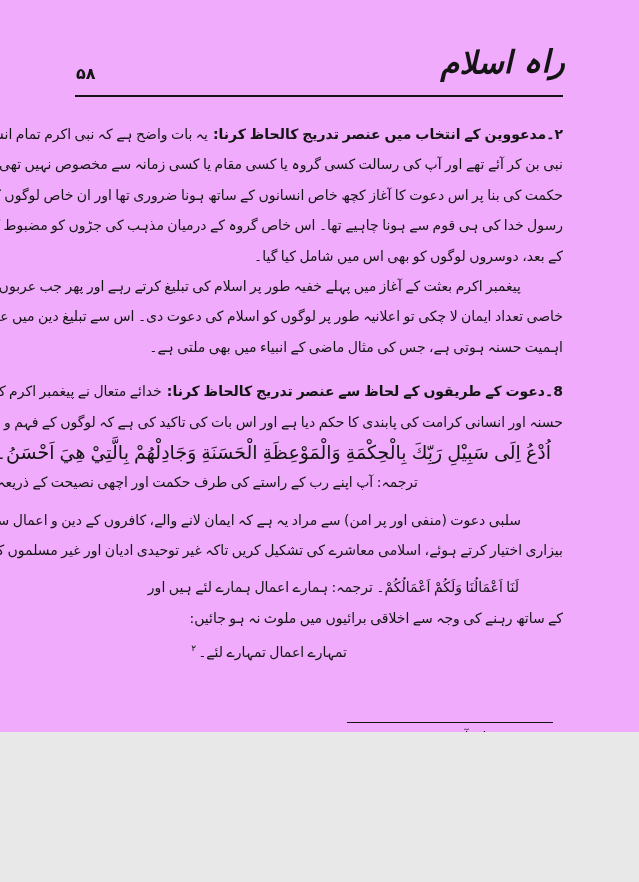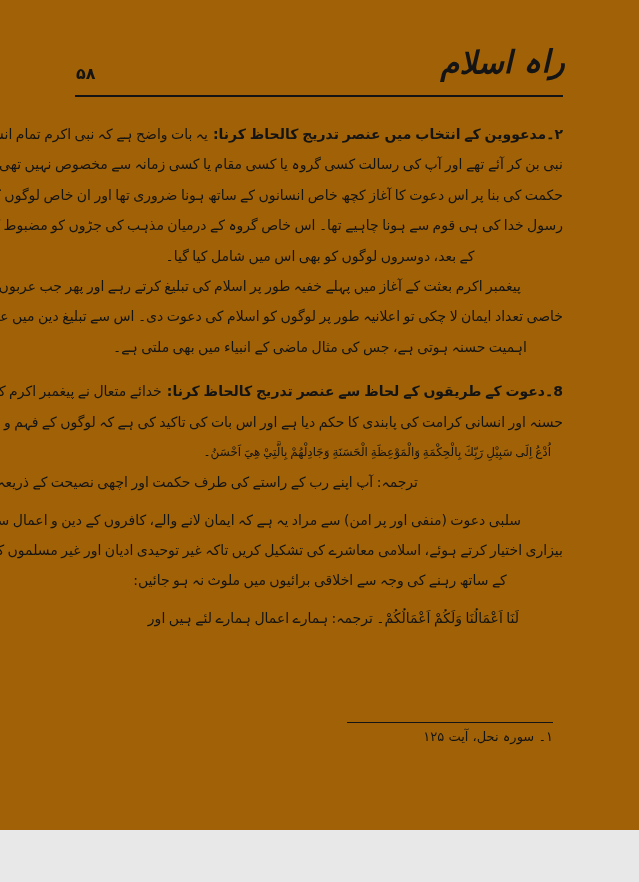--- a/index.html
+++ b/index.html
@@ -1,17 +1,17 @@
 <!DOCTYPE html>
 <html lang="ur" dir="rtl"><head>
 <meta charset="utf-8">
 <style>
   html,body { margin:0; padding:0; background:#e8e8e8; }
   .page {
-    position:relative; width:639px; height:830px; background:#a16207;
+    position:relative; width:639px; height:732px; background:#f0abfc;
     font-family:"DejaVu Sans", sans-serif; color:#141414; overflow:hidden;
     margin:0 auto;
   }
   
   .pagenum {
     position:absolute; top:64px; left:76px;
     font-size:16px; font-weight:bold; direction:rtl;
   }
   .book-title {
     position:absolute; top:44px; right:74px;
@@ -22,26 +22,26 @@
     position:absolute; top:95px; left:75px; width:488px; height:0;
     border-top:2px solid #141414;
   }
   
   .text-body {
     position:absolute; top:119px; left:77px; width:486px;
     direction:rtl; font-size:14px; line-height:30.4px;
     word-spacing:-1px;
   }
   .ln { height:30.4px; white-space:nowrap; text-align:right; }
-  .ln.flush-left { text-align:center; }
+  .ln.flush-left { text-align:right; }
   .ln.indent { padding-right:42px; }
   .b-head { font-weight:bold; margin-left:5px;margin-top:32px; }
   .gap14 { margin-top:14px; }
   .gap7  { margin-top:7px; }
-  .verse  { padding-right:12px; font-size:12px; }
+  .verse  { padding-right:12px; font-size:19px; }
   .trans1a { padding-right:145px; }
   .trans1b { padding-right:168px; }
   .verse2  { padding-right:44px; }
   .trans2b { padding-right:216px; }
   .fn-mark { font-size:9px; vertical-align:super; margin-right:2px; }
   
   .footnotes {
     position:absolute; top:722px; right:86px; width:206px;
     border-top:1.5px solid #141414; padding-top:0;
     direction:rtl; text-align:right; font-size:13px; line-height:28px;
@@ -74,25 +74,28 @@
     <div class="ln gap14">
       <span class="b-head">8۔دعوت کے طریقوں کے لحاظ سے عنصر تدریج کالحاظ کرنا:</span><span>خدائے متعال نے پیغمبر اکرم کو اخلاق</span>
     </div>
     <div class="ln">حسنہ اور انسانی کرامت کی پابندی کا حکم دیا ہے اور اس بات کی تاکید کی ہے کہ لوگوں کے فہم و شعور کے</div>
 
     <div class="ln verse">اُدْعُ اِلَى سَبِيْلِ رَبِّكَ بِالْحِكْمَةِ وَالْمَوْعِظَةِ الْحَسَنَةِ وَجَادِلْهُمْ بِالَّتِيْ هِيَ اَحْسَنُ۔</div>
     <div class="ln trans1a">ترجمہ: آپ اپنے رب کے راستے کی طرف حکمت اور اچھی نصیحت کے ذریعہ دعوت دیں</div>
 
     <div class="ln indent gap7">سلبی دعوت (منفی اور پر امن) سے مراد یہ ہے کہ ایمان لانے والے، کافروں کے دین و اعمال سے</div>
     <div class="ln">بیزاری اختیار کرتے ہوئے، اسلامی معاشرے کی تشکیل کریں تاکہ غیر توحیدی ادیان اور غیر مسلموں کے</div>
-    <div class="ln flush-left">کے ساتھ رہنے کی وجہ سے اخلاقی برائیوں میں ملوث نہ ہو جائیں:</div>
-
     <div class="ln verse2 gap7">
       <span>لَنَا اَعْمَالُنَا وَلَكُمْ اَعْمَالُكُمْ۔</span>
       <span>ترجمہ: ہمارے اعمال ہمارے لئے ہیں اور</span>
+    </div>
+
+    <div class="ln flush-left">کے ساتھ رہنے کی وجہ سے اخلاقی برائیوں میں ملوث نہ ہو جائیں:</div>
+    <div class="ln trans2b">
+      <span>تمہارے اعمال تمہارے لئے۔</span><span class="fn-mark">۲</span>
     </div>
 
   </div>
 
   <div class="footnotes">
     <div class="fn-line">۱۔ سورہ نحل، آیت ۱۲۵</div>
   </div>
 
 </div>
 

